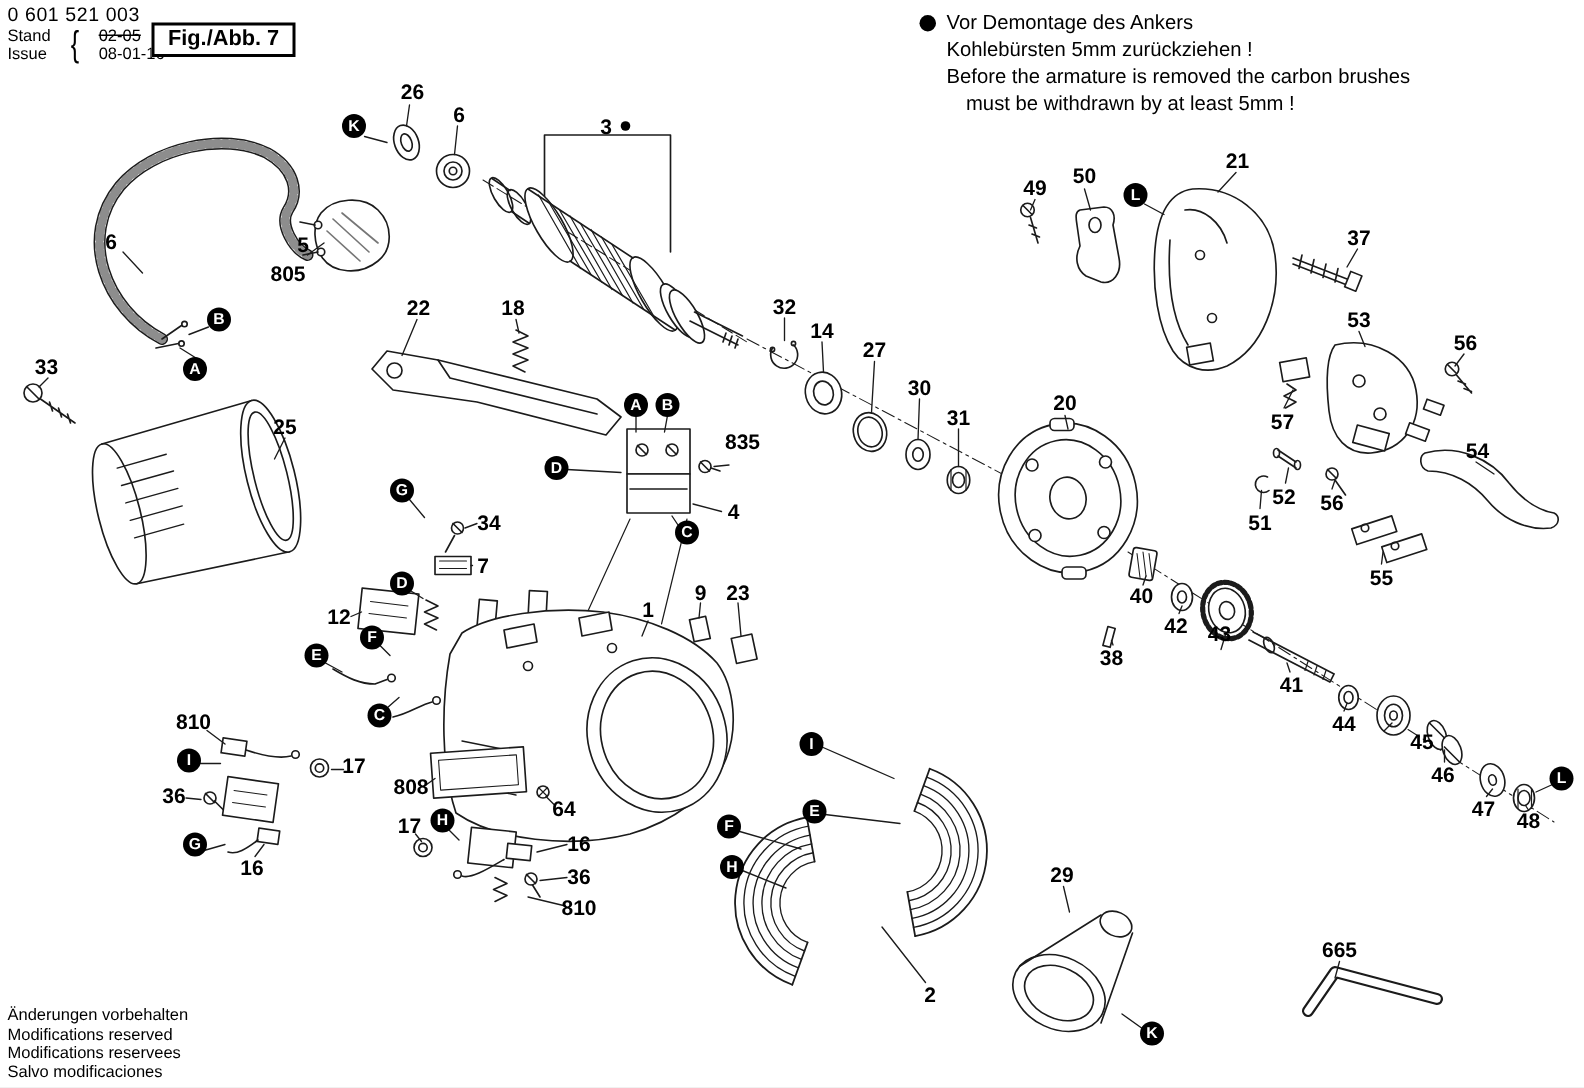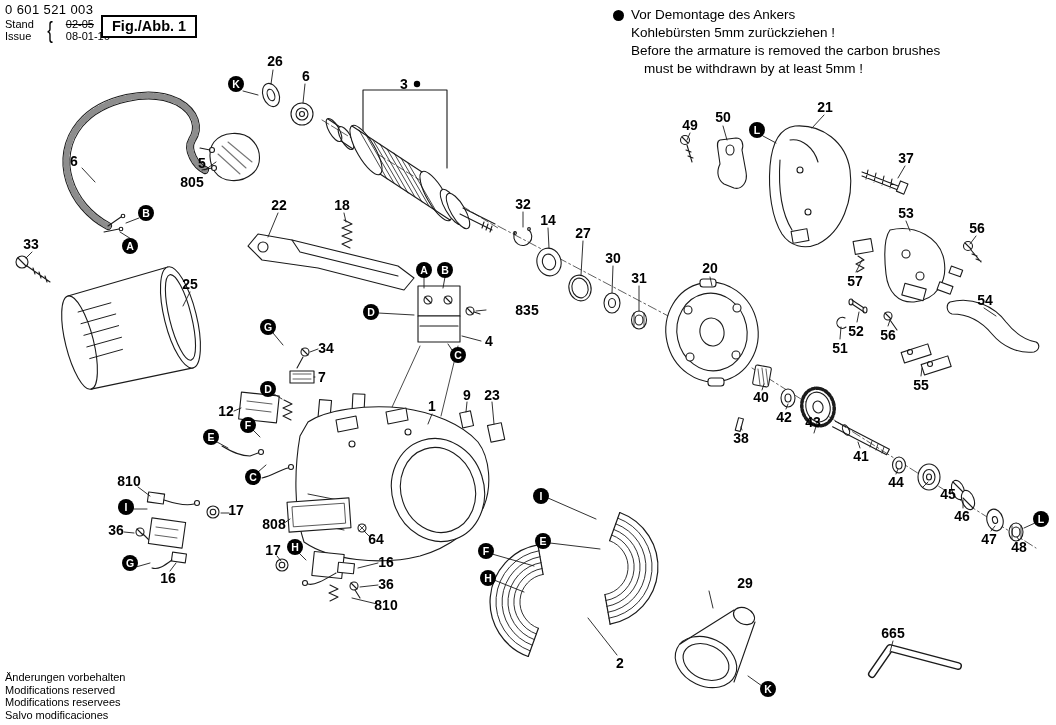--- a/index.html
+++ b/index.html
@@ -322,21 +322,21 @@
         <span>Stand</span>
         <span>Issue</span>
       </div>
       <div class="brace">{</div>
       <div class="dates">
         <span class="old-date">02-05</span>
         <span>08-01-16</span>
       </div>
     </div>
   </div>
-  <div class="figbox">Fig./Abb. 1</div>
+  <div class="figbox">Fig./Abb. 7</div>
 
   <div class="notice">
     <div class="row1">
       <span class="bullet"></span>
       <span>Vor Demontage des Ankers</span>
     </div>
     <div class="l2">Kohlebürsten 5mm zurückziehen !</div>
     <div class="l3">Before the armature is removed the carbon brushes</div>
     <div class="l4">must be withdrawn by at least 5mm !</div>
   </div>
@@ -370,21 +370,21 @@
       <div class="co-num" style="left: 906px; top: 158px;">37</div>
       <div class="co-num" style="left: 906px; top: 213px;">53</div>
       <div class="co-num" style="left: 977px; top: 228px;">56</div>
       <div class="co-num" style="left: 710px; top: 268px;">20</div>
       <div class="co-num" style="left: 855px; top: 281px;">57</div>
       <div class="co-num" style="left: 856px; top: 331px;">52</div>
       <div class="co-num" style="left: 888px; top: 335px;">56</div>
       <div class="co-num" style="left: 840px; top: 348px;">51</div>
       <div class="co-num" style="left: 985px; top: 300px;">54</div>
       <div class="co-num" style="left: 921px; top: 385px;">55</div>
-      <div class="co-num" style="left: 495px; top: 310px; margin-left: 32px;">835</div>
+      <div class="co-num" style="left: 495px; top: 294px;">835</div>
       <div class="co-num" style="left: 489px; top: 341px;">4</div>
       <div class="co-num" style="left: 326px; top: 348px;">34</div>
       <div class="co-num" style="left: 322px; top: 377px;">7</div>
       <div class="co-num" style="left: 226px; top: 411px;">12</div>
       <div class="co-num" style="left: 467px; top: 395px;">9</div>
       <div class="co-num" style="left: 492px; top: 395px;">23</div>
       <div class="co-num" style="left: 432px; top: 406px;">1</div>
       <div class="co-num" style="left: 761px; top: 397px;">40</div>
       <div class="co-num" style="left: 784px; top: 417px;">42</div>
       <div class="co-num" style="left: 813px; top: 422px;">43</div>
@@ -399,21 +399,21 @@
       <div class="co-num" style="left: 236px; top: 510px;">17</div>
       <div class="co-num" style="left: 116px; top: 530px;">36</div>
       <div class="co-num" style="left: 168px; top: 578px;">16</div>
       <div class="co-num" style="left: 274px; top: 524px;">808</div>
       <div class="co-num" style="left: 376px; top: 539px;">64</div>
       <div class="co-num" style="left: 273px; top: 550px;">17</div>
       <div class="co-num" style="left: 386px; top: 562px;">16</div>
       <div class="co-num" style="left: 386px; top: 584px;">36</div>
       <div class="co-num" style="left: 386px; top: 605px;">810</div>
       <div class="co-num" style="left: 620px; top: 663px;">2</div>
-      <div class="co-num" style="left: 708px; top: 583px; margin-left: 37px;">29</div>
+      <div class="co-num" style="left: 708px; top: 583px;">29</div>
       <div class="co-num" style="left: 893px; top: 633px;">665</div>
       <div class="co-letter" style="left: 236px; top: 84px;">K</div>
       <div class="co-letter" style="left: 146px; top: 213px;">B</div>
       <div class="co-letter" style="left: 130px; top: 246px;">A</div>
       <div class="co-letter" style="left: 424px; top: 270px;">A</div>
       <div class="co-letter" style="left: 445px; top: 270px;">B</div>
       <div class="co-letter" style="left: 371px; top: 312px;">D</div>
       <div class="co-letter" style="left: 458px; top: 355px;">C</div>
       <div class="co-letter" style="left: 268px; top: 327px;">G</div>
       <div class="co-letter" style="left: 268px; top: 389px;">D</div>

